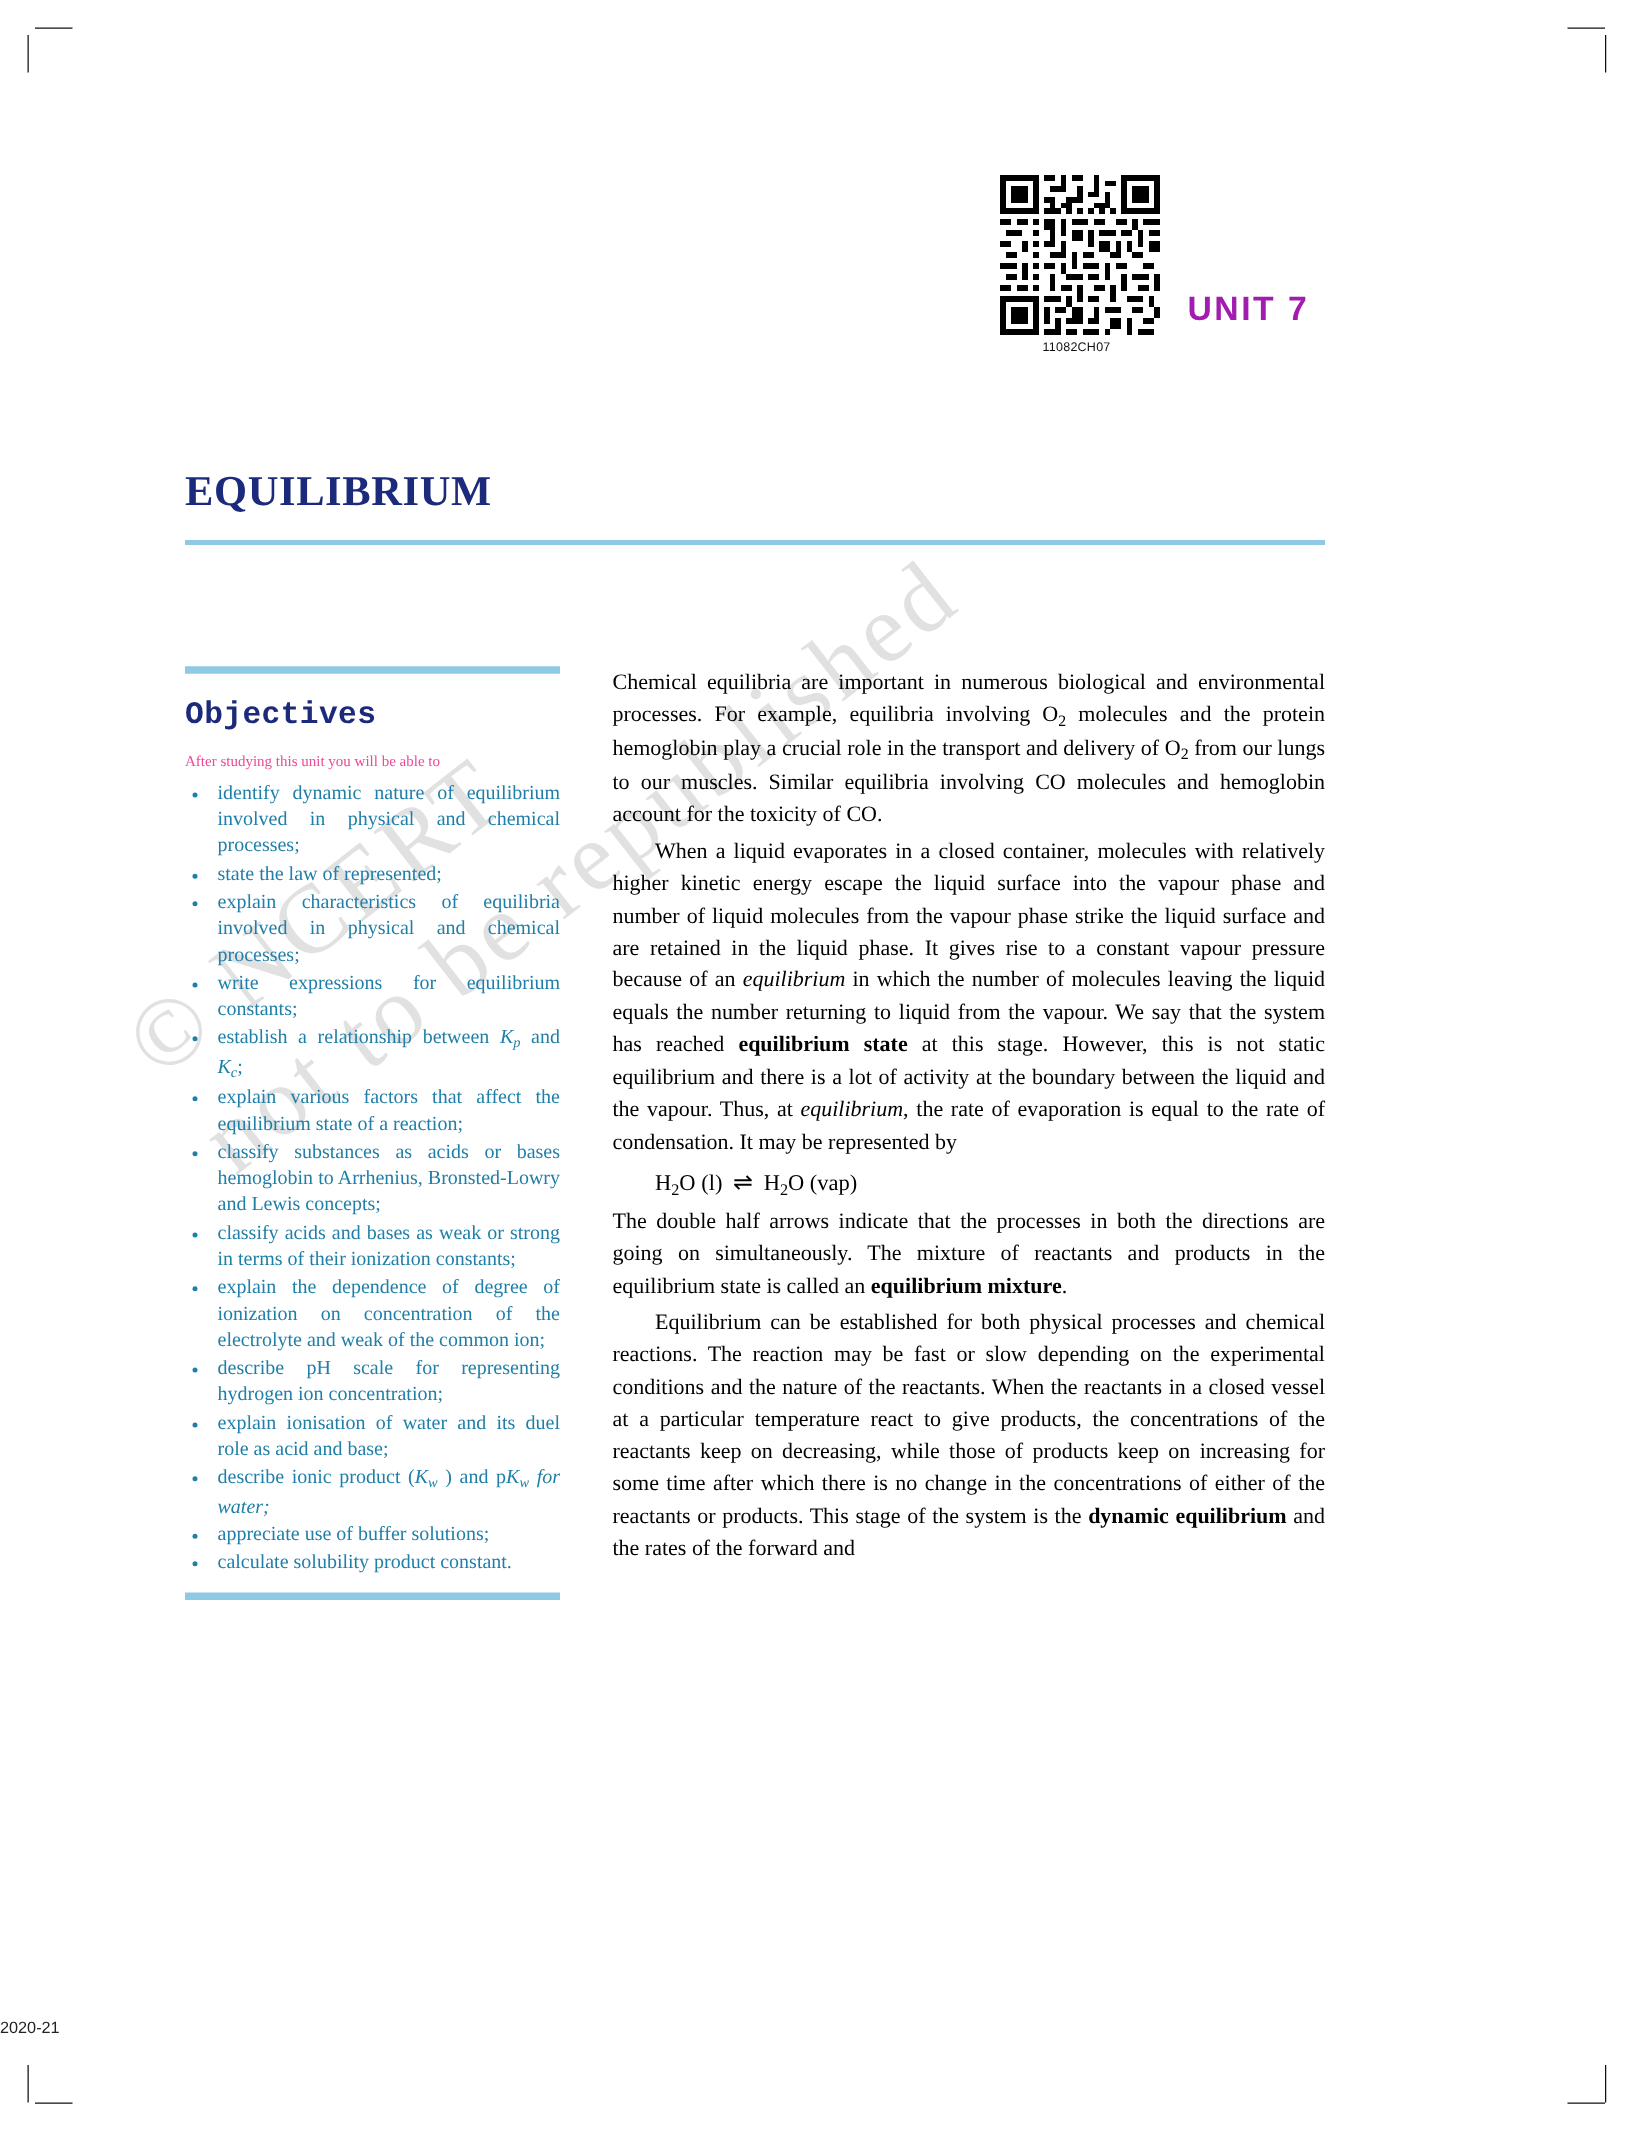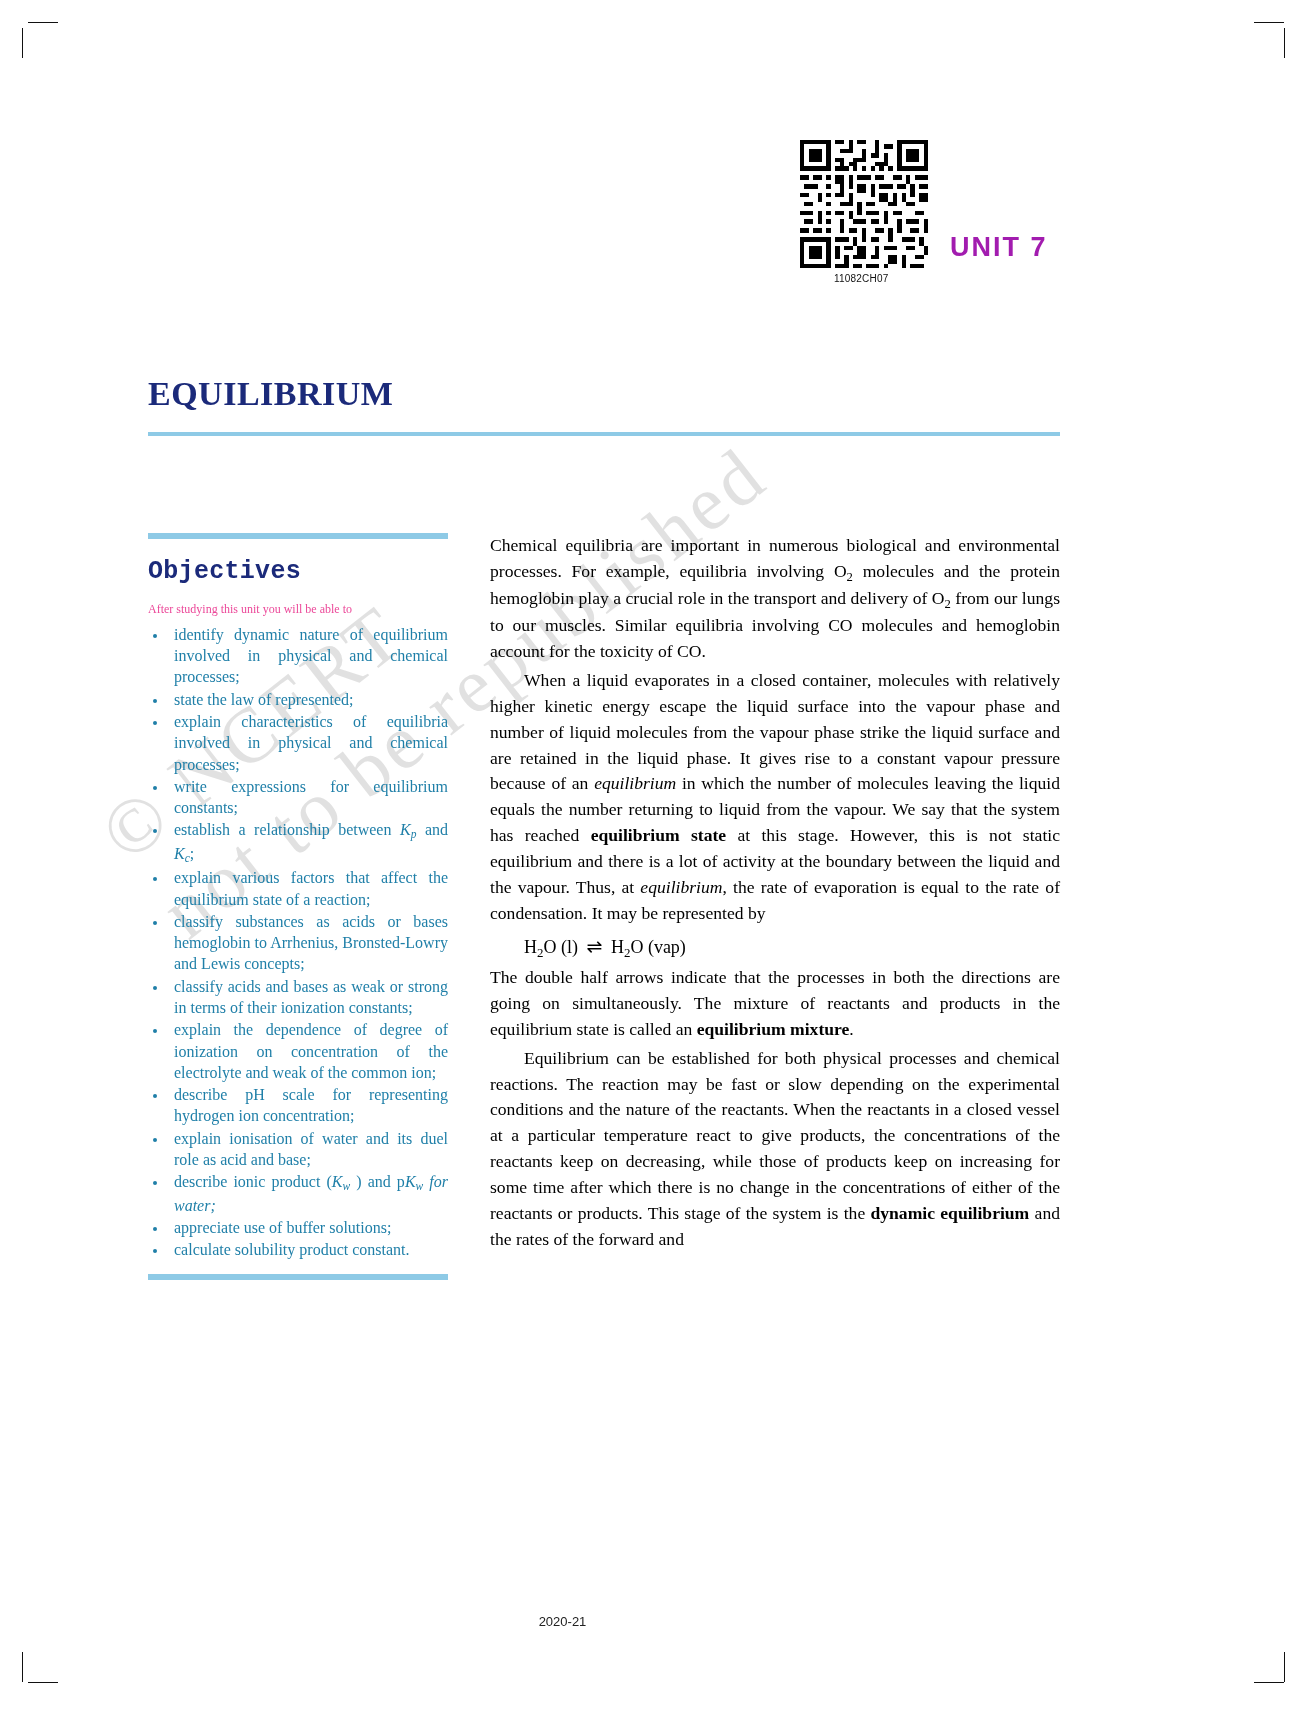--- a/index.html
+++ b/index.html
@@ -164,21 +164,21 @@
     line-height: 1.25;
     white-space: nowrap;
   }
 
   
   .footer-year {
     position: absolute;
     left: 0;
     top: 1614px;
     width: 1125px;
-    text-align: center;
+    text-align: left;
     font-family: "Liberation Sans", sans-serif;
     font-size: 13px;
     color: #222;
   }
 </style>
 </head>
 <body>
 
 <div class="crop h" style="left:28px; top:22px;"></div>
 <div class="crop v" style="left:22px; top:28px;"></div>

